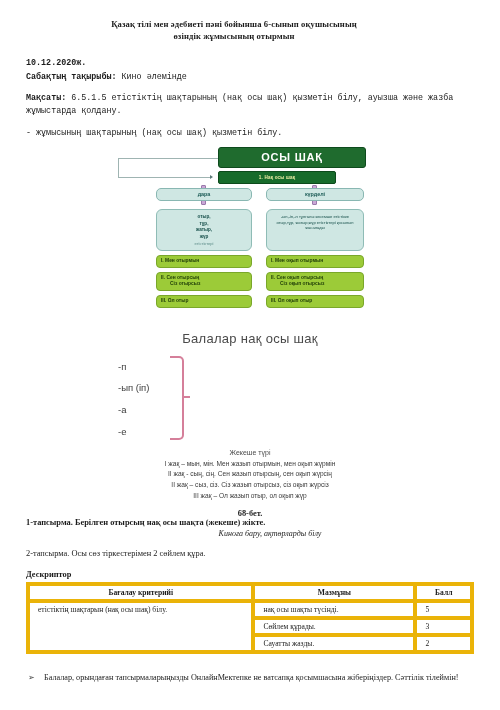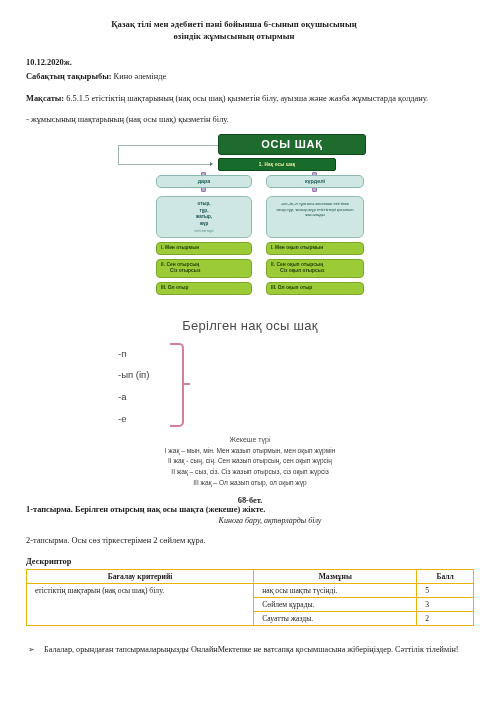--- a/index.html
+++ b/index.html
@@ -18,21 +18,21 @@
   .doc-title {
     text-align:center;
     font-weight:bold;
     font-size:8.6px;
     line-height:1.45;
     padding:18px 94px 0 62px;
     letter-spacing:.1px;
   }
 
   
-  .intro { padding:14px 26px 0 26px; font-size:8.4px; line-height:1.5; }
+  .intro { padding:14px 26px 0 26px; font-size:8.4px; line-height:1.5;font-family:Liberation Mono, monospace; }
   .intro .b { font-weight:bold; }
   .line { margin:0 0 1px 0; }
   .goal { margin-top:9px; line-height:1.55; }
   .subgoal { margin-top:9px; }
 
   
   .diagram {
     position:relative;
     width:330px;
     height:172px;
@@ -134,21 +134,21 @@
   .task2 { margin-top:11px; font-weight:normal; }
   .descriptor { margin-top:12px; font-weight:bold; font-size:8.4px; }
 
   
   table.desc {
     width:448px; margin:3px 0 0 26px;
     border-collapse:collapse;
     font-size:7.6px;
   }
   table.desc th, table.desc td {
-    border:1px solid #eab308;
+    border:4px solid #eab308;
     padding:2px 8px;
     vertical-align:top;
   }
   table.desc th { font-weight:bold; text-align:center; }
   table.desc td.crit { width:238px; }
   table.desc td.cont { width:170px; }
   table.desc td.score { width:58px; }
 
   
   .footer { margin:18px 26px 0 44px; font-size:8.2px; line-height:1.5; position:relative; }
@@ -231,21 +231,21 @@
         <span>Сен оқып отырсың</span>
         <span class="ind">Сіз оқып отырсыз</span>
       </div>
       <div class="dg-green">
         <span>III.</span>
         <span>Ол оқып отыр</span>
       </div>
     </div>
   </div>
 
-  <div class="kurdeli-title">Берілген нақ осы шақ</div>
+  <div class="kurdeli-title">Балалар нақ осы шақ</div>
 
   <div class="suffix-wrap">
     <div class="suffix-list">
       <div>-п</div>
       <div>-ып (іп)</div>
       <div>-а</div>
       <div>-е</div>
     </div>
     <div class="brace"></div>
     <div class="brace-tick"></div>

